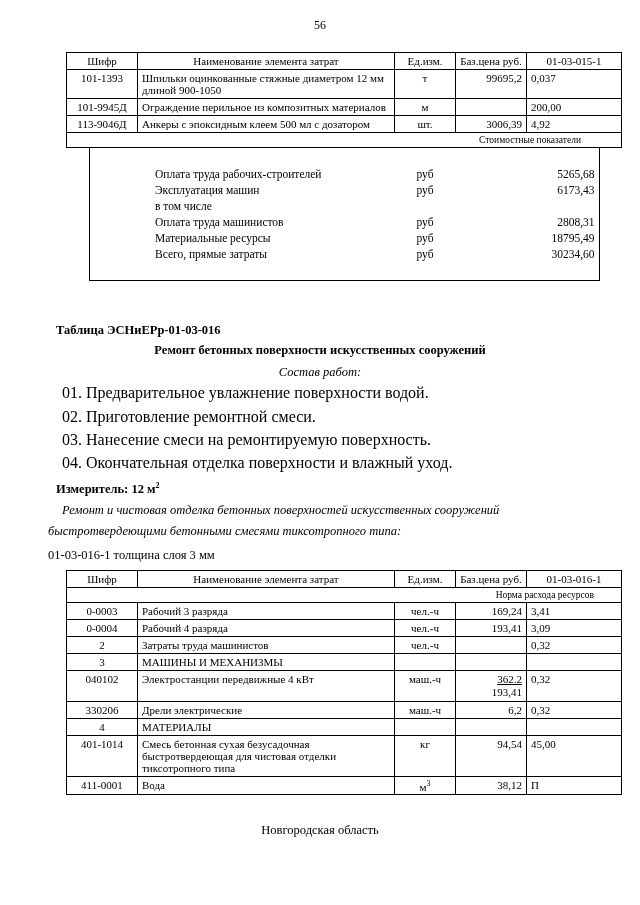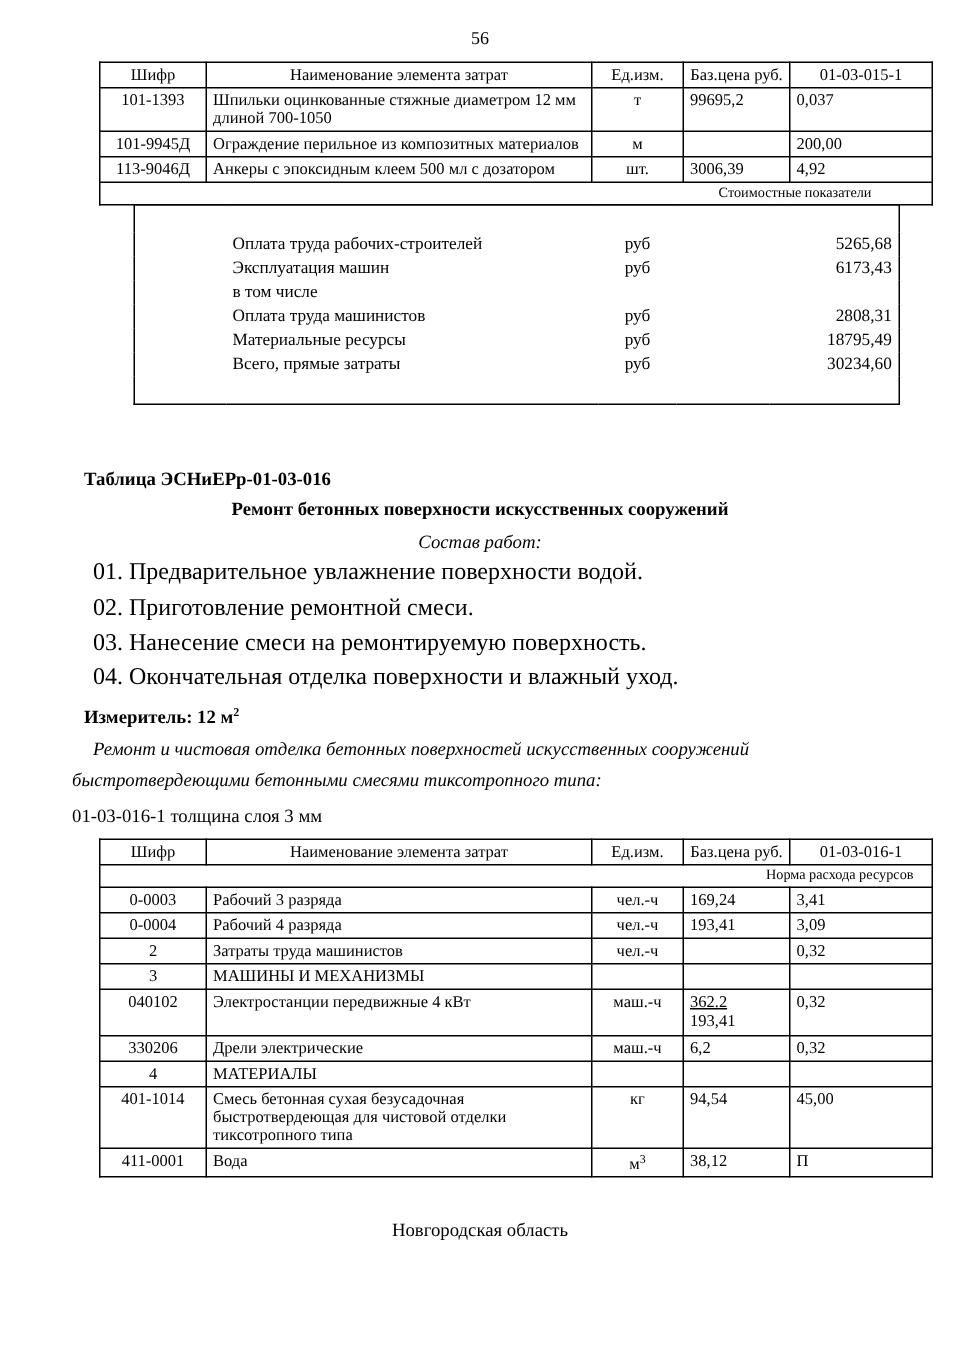--- a/index.html
+++ b/index.html
@@ -19,39 +19,39 @@
     position: relative;
     width: 640px;
     height: 905px;
     padding: 0;
     box-sizing: border-box;
   }
   .page-number {
     text-align: center;
     font-size: 12px;
     margin-top: 18px;
-    margin-bottom: 8px;
+    margin-bottom: 19px;
   }
   
   table.doc {
     border-collapse: collapse;
     table-layout: fixed;
     font-size: 11px;
     margin: 0 auto;
   }
   table.doc td, table.doc th {
     border: 1px solid #000;
     padding: 2px 4px;
     vertical-align: top;
     font-weight: normal;
   }
   .c-code   { width: 62px;  text-align: center; }
   .c-name   { width: 248px; text-align: left; }
   .c-unit   { width: 52px;  text-align: center; }
-  .c-price  { width: 62px;  }
+  .c-price  { width: 62px;  text-align: right; }
   .c-norm   { width: 86px;  text-align: left; }
 
   .hdr td {
     text-align: center;
     vertical-align: middle;
     font-size: 11px;
     padding: 4px 3px;
   }
   .hdr .c-name { text-align: center; }
 
@@ -162,21 +162,21 @@
         <tr class="hdr">
           <td class="c-code">Шифр</td>
           <td class="c-name">Наименование элемента затрат</td>
           <td class="c-unit">Ед.изм.</td>
           <td class="c-price">Баз.цена руб.</td>
           <td class="c-norm center">01-03-015-1</td>
         </tr>
 
         <tr>
           <td class="c-code center">101-1393</td>
-          <td class="c-name">Шпильки оцинкованные стяжные диаметром 12 мм длиной 700-1050</td>
+          <td class="c-name">Шпильки оцинкованные стяжные диаметром 12 мм длиной 900-1050</td>
           <td class="c-unit">т</td>
           <td class="c-price">99695,2</td>
           <td class="c-norm">0,037</td>
         </tr>
         <tr>
           <td class="c-code center">101-9945Д</td>
           <td class="c-name">Ограждение перильное из композитных материалов</td>
           <td class="c-unit">м</td>
           <td class="c-price"></td>
           <td class="c-norm">200,00</td>
@@ -289,21 +289,21 @@
       </colgroup>
       <tbody>
         <tr class="hdr">
           <td class="c-code">Шифр</td>
           <td class="c-name">Наименование элемента затрат</td>
           <td class="c-unit">Ед.изм.</td>
           <td class="c-price">Баз.цена руб.</td>
           <td class="c-norm center">01-03-016-1</td>
         </tr>
         <tr>
-          <td colspan="5" class="small-center right" style="padding-right:12px;">Норма расхода ресурсов</td>
+          <td colspan="5" class="small-center right" style="padding-right:27px;">Норма расхода ресурсов</td>
         </tr>
 
         <tr>
           <td class="c-code center">0-0003</td>
           <td class="c-name">Рабочий 3 разряда</td>
           <td class="c-unit">чел.-ч</td>
           <td class="c-price">169,24</td>
           <td class="c-norm">3,41</td>
         </tr>
         <tr>
@@ -346,21 +346,21 @@
         </tr>
         <tr>
           <td class="c-code center bold">4</td>
           <td class="c-name bold">МАТЕРИАЛЫ</td>
           <td class="c-unit"></td>
           <td class="c-price"></td>
           <td class="c-norm"></td>
         </tr>
         <tr>
           <td class="c-code center">401-1014</td>
-          <td class="c-name">Смесь бетонная сухая безусадочная быстротвердеющая для чистовой отделки тиксотропного типа</td>
+          <td class="c-name">Смесь бетонная сухая безусадочная быстротвердеющая для чистовая отделки тиксотропного типа</td>
           <td class="c-unit">кг</td>
           <td class="c-price">94,54</td>
           <td class="c-norm">45,00</td>
         </tr>
         <tr>
           <td class="c-code center">411-0001</td>
           <td class="c-name">Вода</td>
           <td class="c-unit">м<sup>3</sup></td>
           <td class="c-price">38,12</td>
           <td class="c-norm">П</td>

